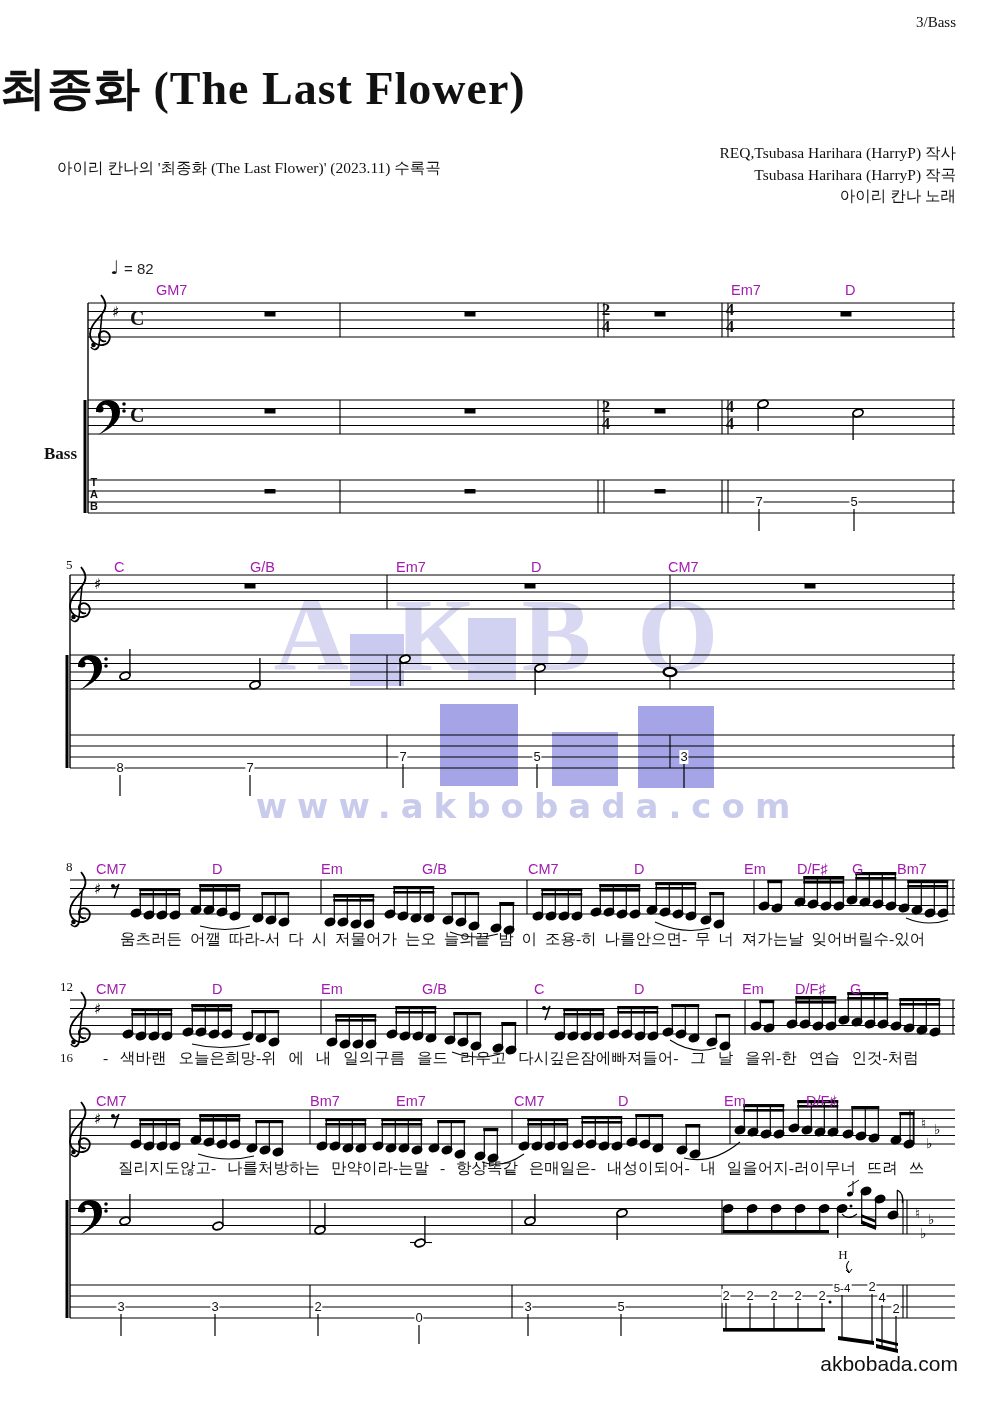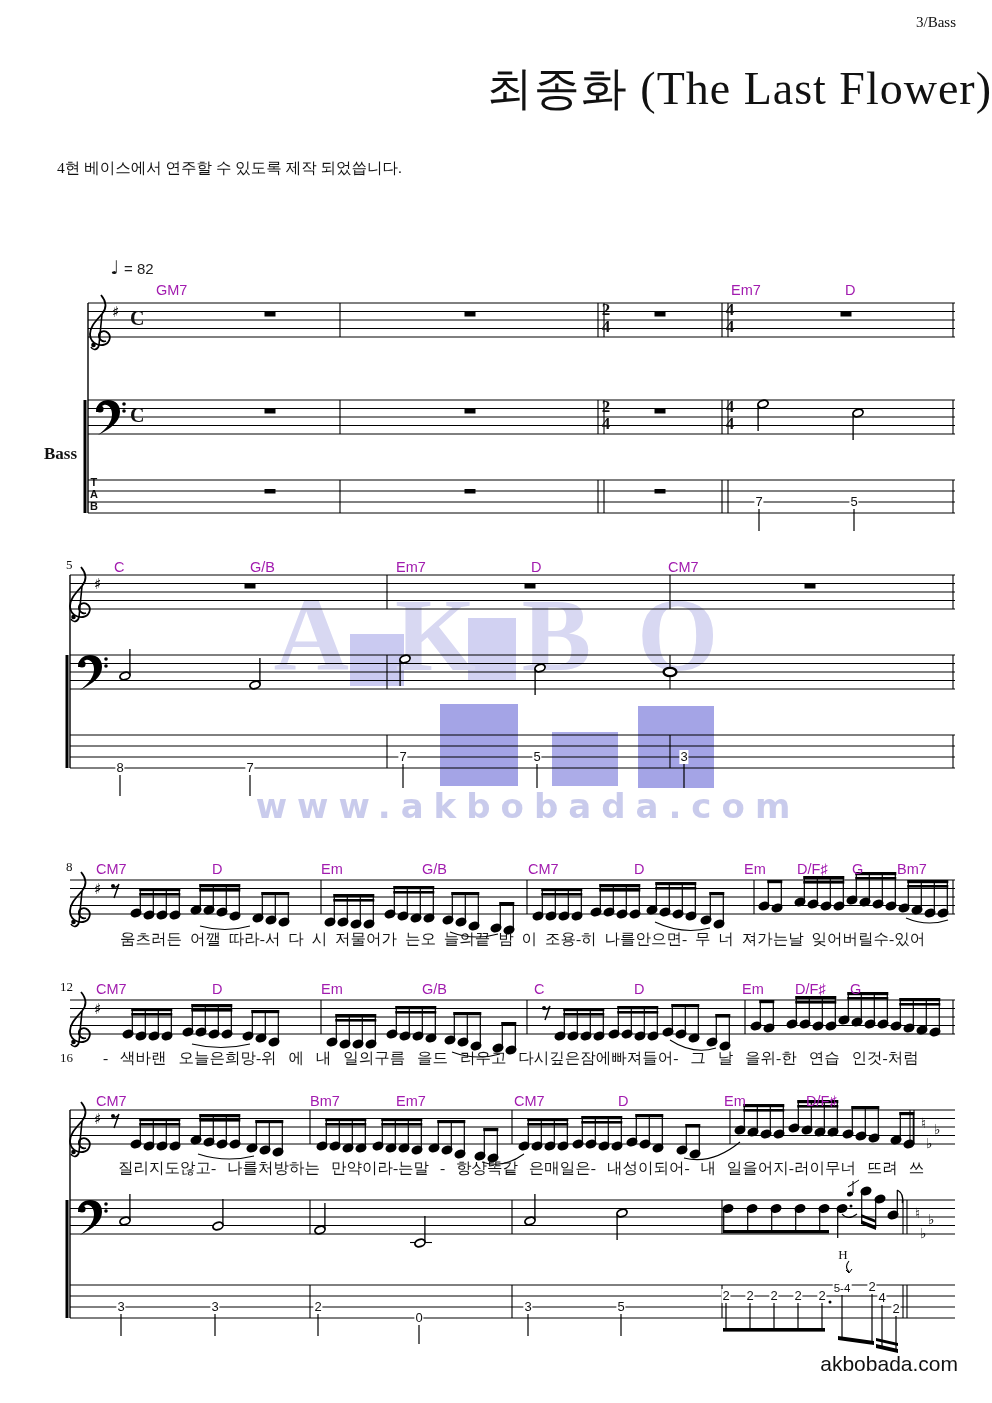--- a/index.html
+++ b/index.html
@@ -1,20 +1,20 @@
 <!DOCTYPE html>
 <html><head>
 <meta charset="utf-8">
 <style>
   html,body{margin:0;padding:0;background:#777;}
   .page{position:relative;width:992px;height:1403px;background:#fff;margin:0 auto;overflow:hidden;
         font-family:"Liberation Serif","DejaVu Serif",serif;color:#111;}
   .abs{position:absolute;white-space:nowrap;}
   .page-label{position:absolute;top:14px;right:36px;font-size:15px;}
-  .title{position:absolute;top:58px;left:0;width:100%;text-align:right;font-size:46px;font-weight:400;margin:0;letter-spacing:1px;}
+  .title{position:absolute;top:58px;left:0;width:100%;text-align:left;font-size:46px;font-weight:700;margin:0;letter-spacing:1px;}
   .desc{position:absolute;left:57px;top:158px;font-size:15.5px;line-height:20px;}
   .credits{position:absolute;right:36px;top:142px;font-size:15.5px;line-height:21.5px;text-align:right;}
   .tempo{position:absolute;left:110px;top:256px;font-family:"DejaVu Sans",sans-serif;}
   .tempo .qn{font-size:19px;}
   .tempo .tv{font-size:15px;font-family:"Liberation Sans",sans-serif;color:#222;}
   .bass-label{position:absolute;left:44px;top:444px;font-size:17px;font-weight:bold;}
   .tab-clef{position:absolute;left:90px;top:476px;font-size:11px;font-weight:bold;line-height:12px;
             font-family:"Liberation Sans",sans-serif;text-align:center;}
   .tab-clef span{display:block;}
   .sysvg{position:absolute;left:0;}
@@ -47,23 +47,28 @@
     <div class="wm-sq" style="left:552px;top:732px;width:66px;height:54px;opacity:.5"></div>
     <div class="wm-sq" style="left:638px;top:706px;width:76px;height:82px;opacity:.55"></div>
     <div class="wm-row" style="top:585px">AKBO</div>
     <div class="wm-url">www.akbobada.com</div>
   </div>
 
   <div class="page-label">3/Bass</div>
   <h1 class="title">최종화 (The Last Flower)</h1>
 
   <div class="desc">
-    <div>4현 베이스에서 연주할 수 있도록 제작 되었씁니다.</div>
+    <div>아이리 칸나의 '최종화 (The Last Flower)' (2023.11) 수록곡</div>
   </div>
 
+  <div class="credits">
+    <div>REQ,Tsubasa Harihara (HarryP) 작사</div>
+    <div>Tsubasa Harihara (HarryP) 작곡</div>
+    <div>아이리 칸나 노래</div>
+  </div>
 
   <div class="tempo">
     <span class="qn">♩</span>
     <span class="tv">= 82</span>
   </div>
 
   <div class="bass-label">Bass</div>
 
   <div class="tab-clef">
     <span>T</span>

